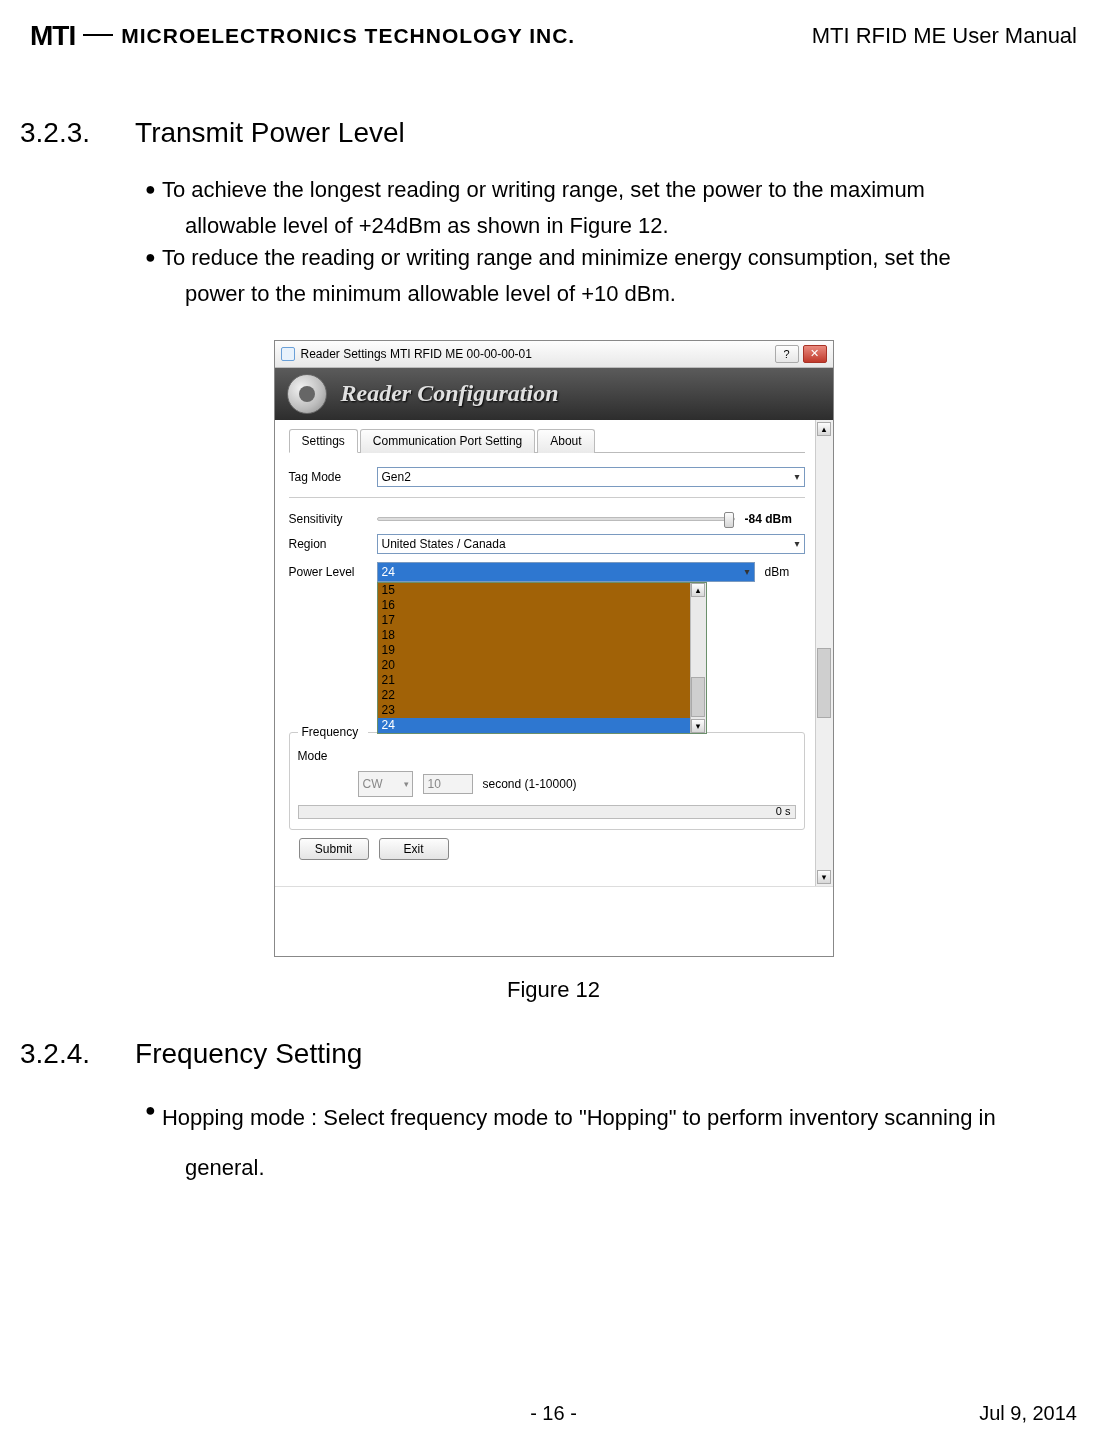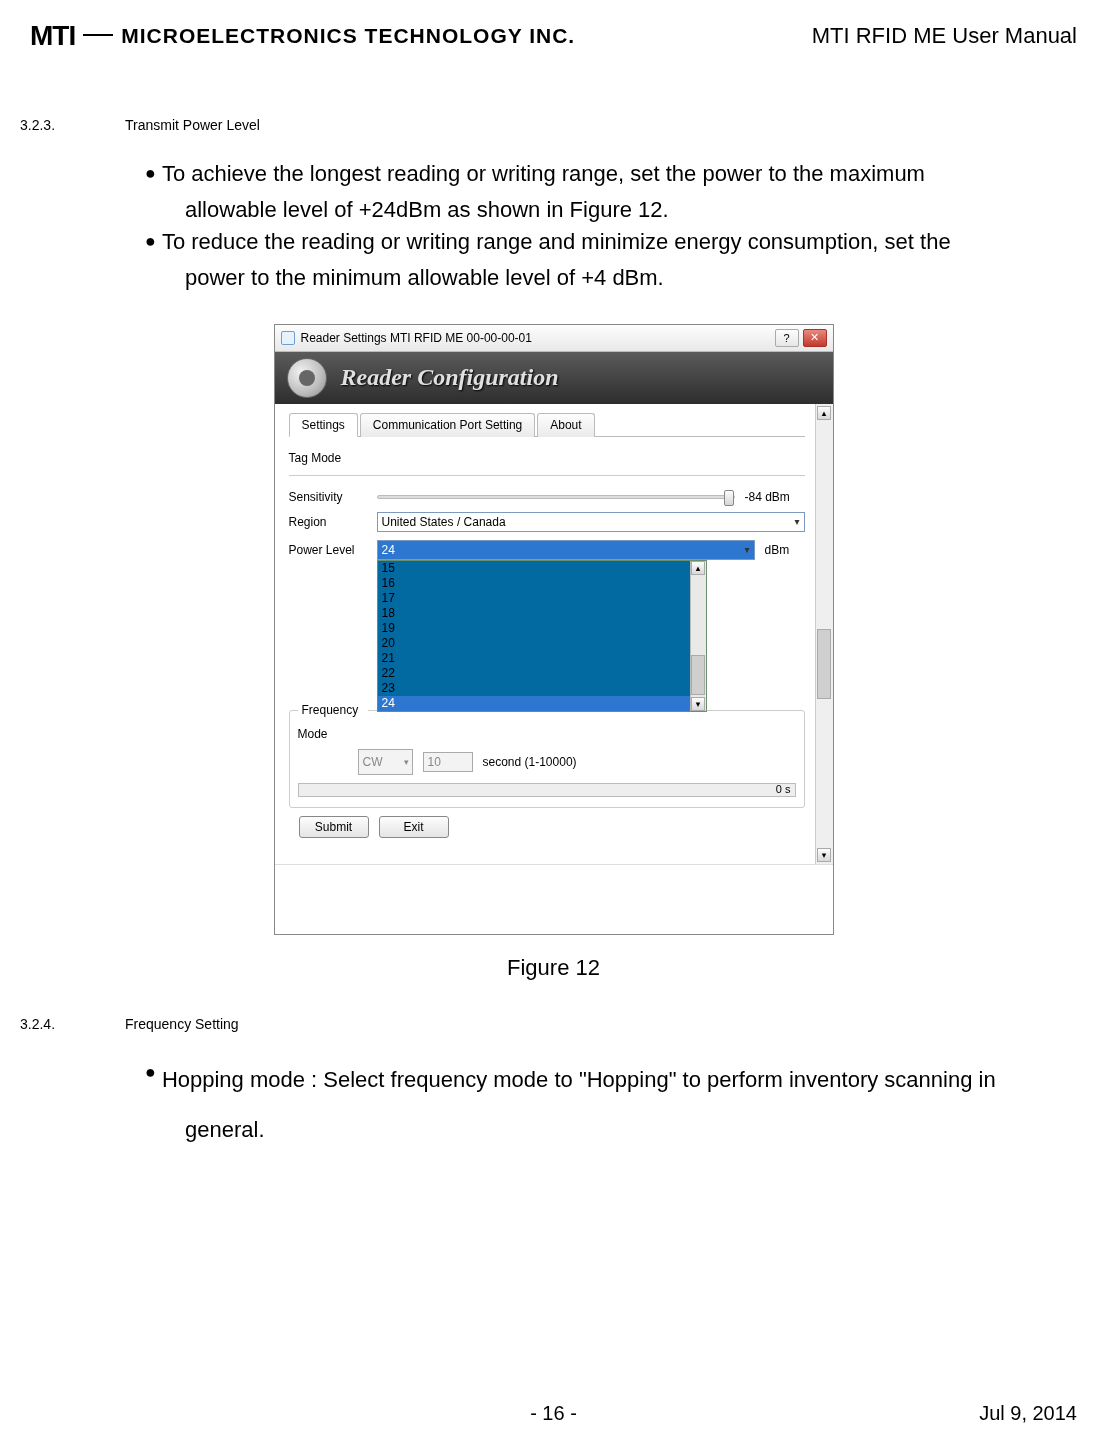--- a/index.html
+++ b/index.html
@@ -50,21 +50,21 @@
     font-weight: bold;
     letter-spacing: 1px;
   }
   .doc-title {
     font-size: 22px;
   }
   .section-row {
     display: flex;
     gap: 45px;
     margin-top: 50px;
-    font-size: 14px;
+    font-size: 28px;
   }
   .section-num { min-width: 60px; }
   .bullets {
     margin: 25px 0 0 125px;
     font-size: 22px;
     line-height: 1.45;
   }
   .bullet {
     display: flex;
     gap: 6px;
@@ -151,28 +151,28 @@
   }
   .hr { border:none; border-top:1px solid #ccc; margin:10px 0 14px 0;}
   .slider-track {
     flex:1; height:4px; background:#ddd; border:1px solid #bbb; border-radius:2px;
     position:relative;
   }
   .slider-thumb {
     position:absolute; right:0; top:-6px; width:10px; height:16px;
     background:linear-gradient(#fdfdfd,#d5d5d5); border:1px solid #888; border-radius:2px;
   }
-  .sens-val { width:60px; font-size:12px; }
+  .sens-val { width:60px; font-size:12px;font-weight:bold; }
   .dbm-label { width:40px; font-size:12px; }
   .dropdown-open {
     position:relative;
   }
   .dropdown-list {
     position:absolute; left:88px; top:20px; width:330px;
-    background:#0369a1; border:1px solid #6b8f6b; z-index:5;
+    background:#a16207; border:1px solid #6b8f6b; z-index:5;
   }
   .dd-item { padding:0 4px; font-size:12px; line-height:15px; }
   .dd-item.sel { background:#2e77d0; color:#fff; }
   .dd-scroll {
     position:absolute; right:0; top:0; bottom:0; width:16px;
     background:#e9e9e9; border-left:1px solid #bbb;
     display:flex; flex-direction:column; justify-content:space-between; align-items:center;
   }
   .dd-scroll-btn{ width:14px;height:14px;background:linear-gradient(#fdfdfd,#d8d8d8);border:1px solid #aaa;font-size:9px;display:flex;align-items:center;justify-content:center;}
   .dd-scroll-thumb{ width:14px;height:40px;background:#cfcfcf;border:1px solid #aaa;margin-top:auto;margin-bottom:2px;}
@@ -235,21 +235,21 @@
 <div class="bullets">
   <div class="bullet">
     <span class="bullet-mark">●</span>
     <span>To achieve the longest reading or writing range, set the power to the maximum</span>
   </div>
   <div class="bullet-indent">allowable level of +24dBm as shown in Figure 12.</div>
   <div class="bullet">
     <span class="bullet-mark">●</span>
     <span>To reduce the reading or writing range and minimize energy consumption, set the</span>
   </div>
-  <div class="bullet-indent">power to the minimum allowable level of +4 dBm.</div>
+  <div class="bullet-indent">power to the minimum allowable level of +10 dBm.</div>
 </div>
 
 <div class="figure-wrap">
   <div class="dialog">
     <div class="titlebar">
       <div class="titlebar-left">
         <span class="tb-icon"></span>
         <span>Reader Settings MTI RFID ME 00-00-00-01</span>
       </div>
       <div class="tb-btns">
@@ -264,20 +264,21 @@
     <div class="content-area">
       <div class="tabs-col">
         <div class="tabs">
           <div class="tab active">Settings</div>
           <div class="tab">Communication Port Setting</div>
           <div class="tab">About</div>
         </div>
 
         <div class="form-row">
           <span class="form-label">Tag Mode</span>
+          <div class="combo">Gen2</div>
         </div>
         <hr class="hr">
 
         <div class="form-row">
           <span class="form-label">Sensitivity</span>
           <div class="slider-track">
             <div class="slider-thumb"></div>
           </div>
           <span class="sens-val">-84 dBm</span>
         </div>

